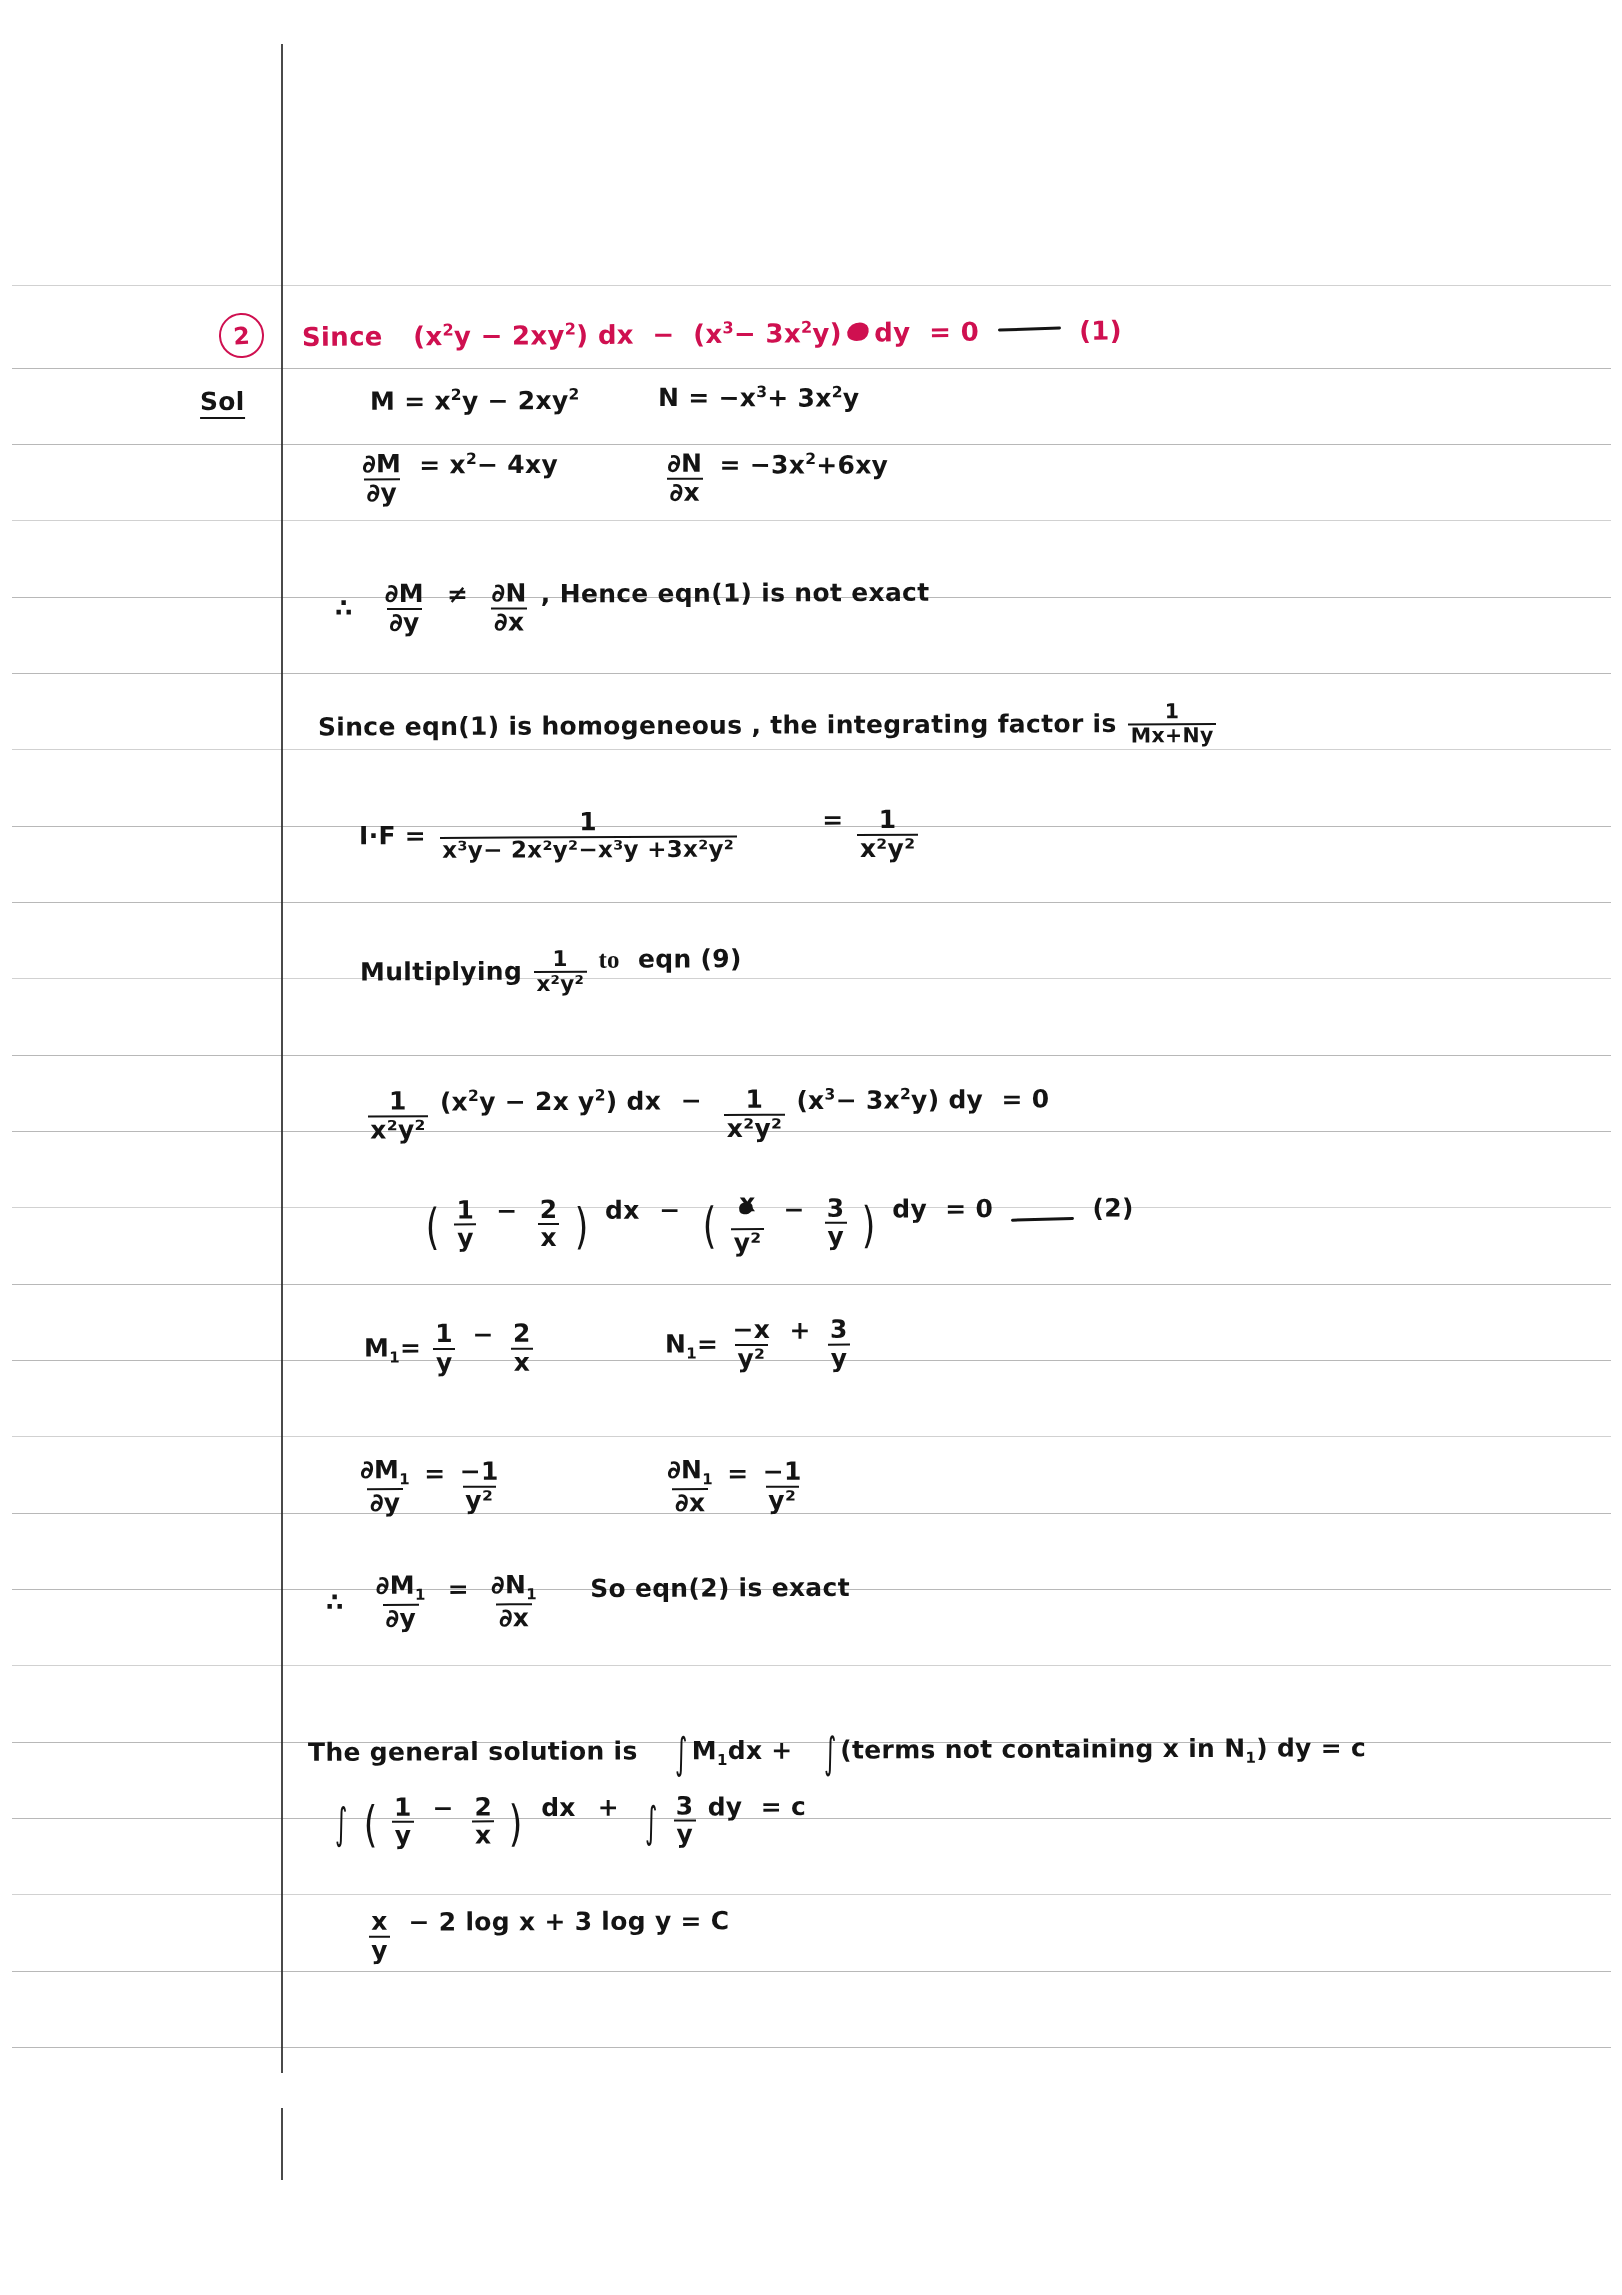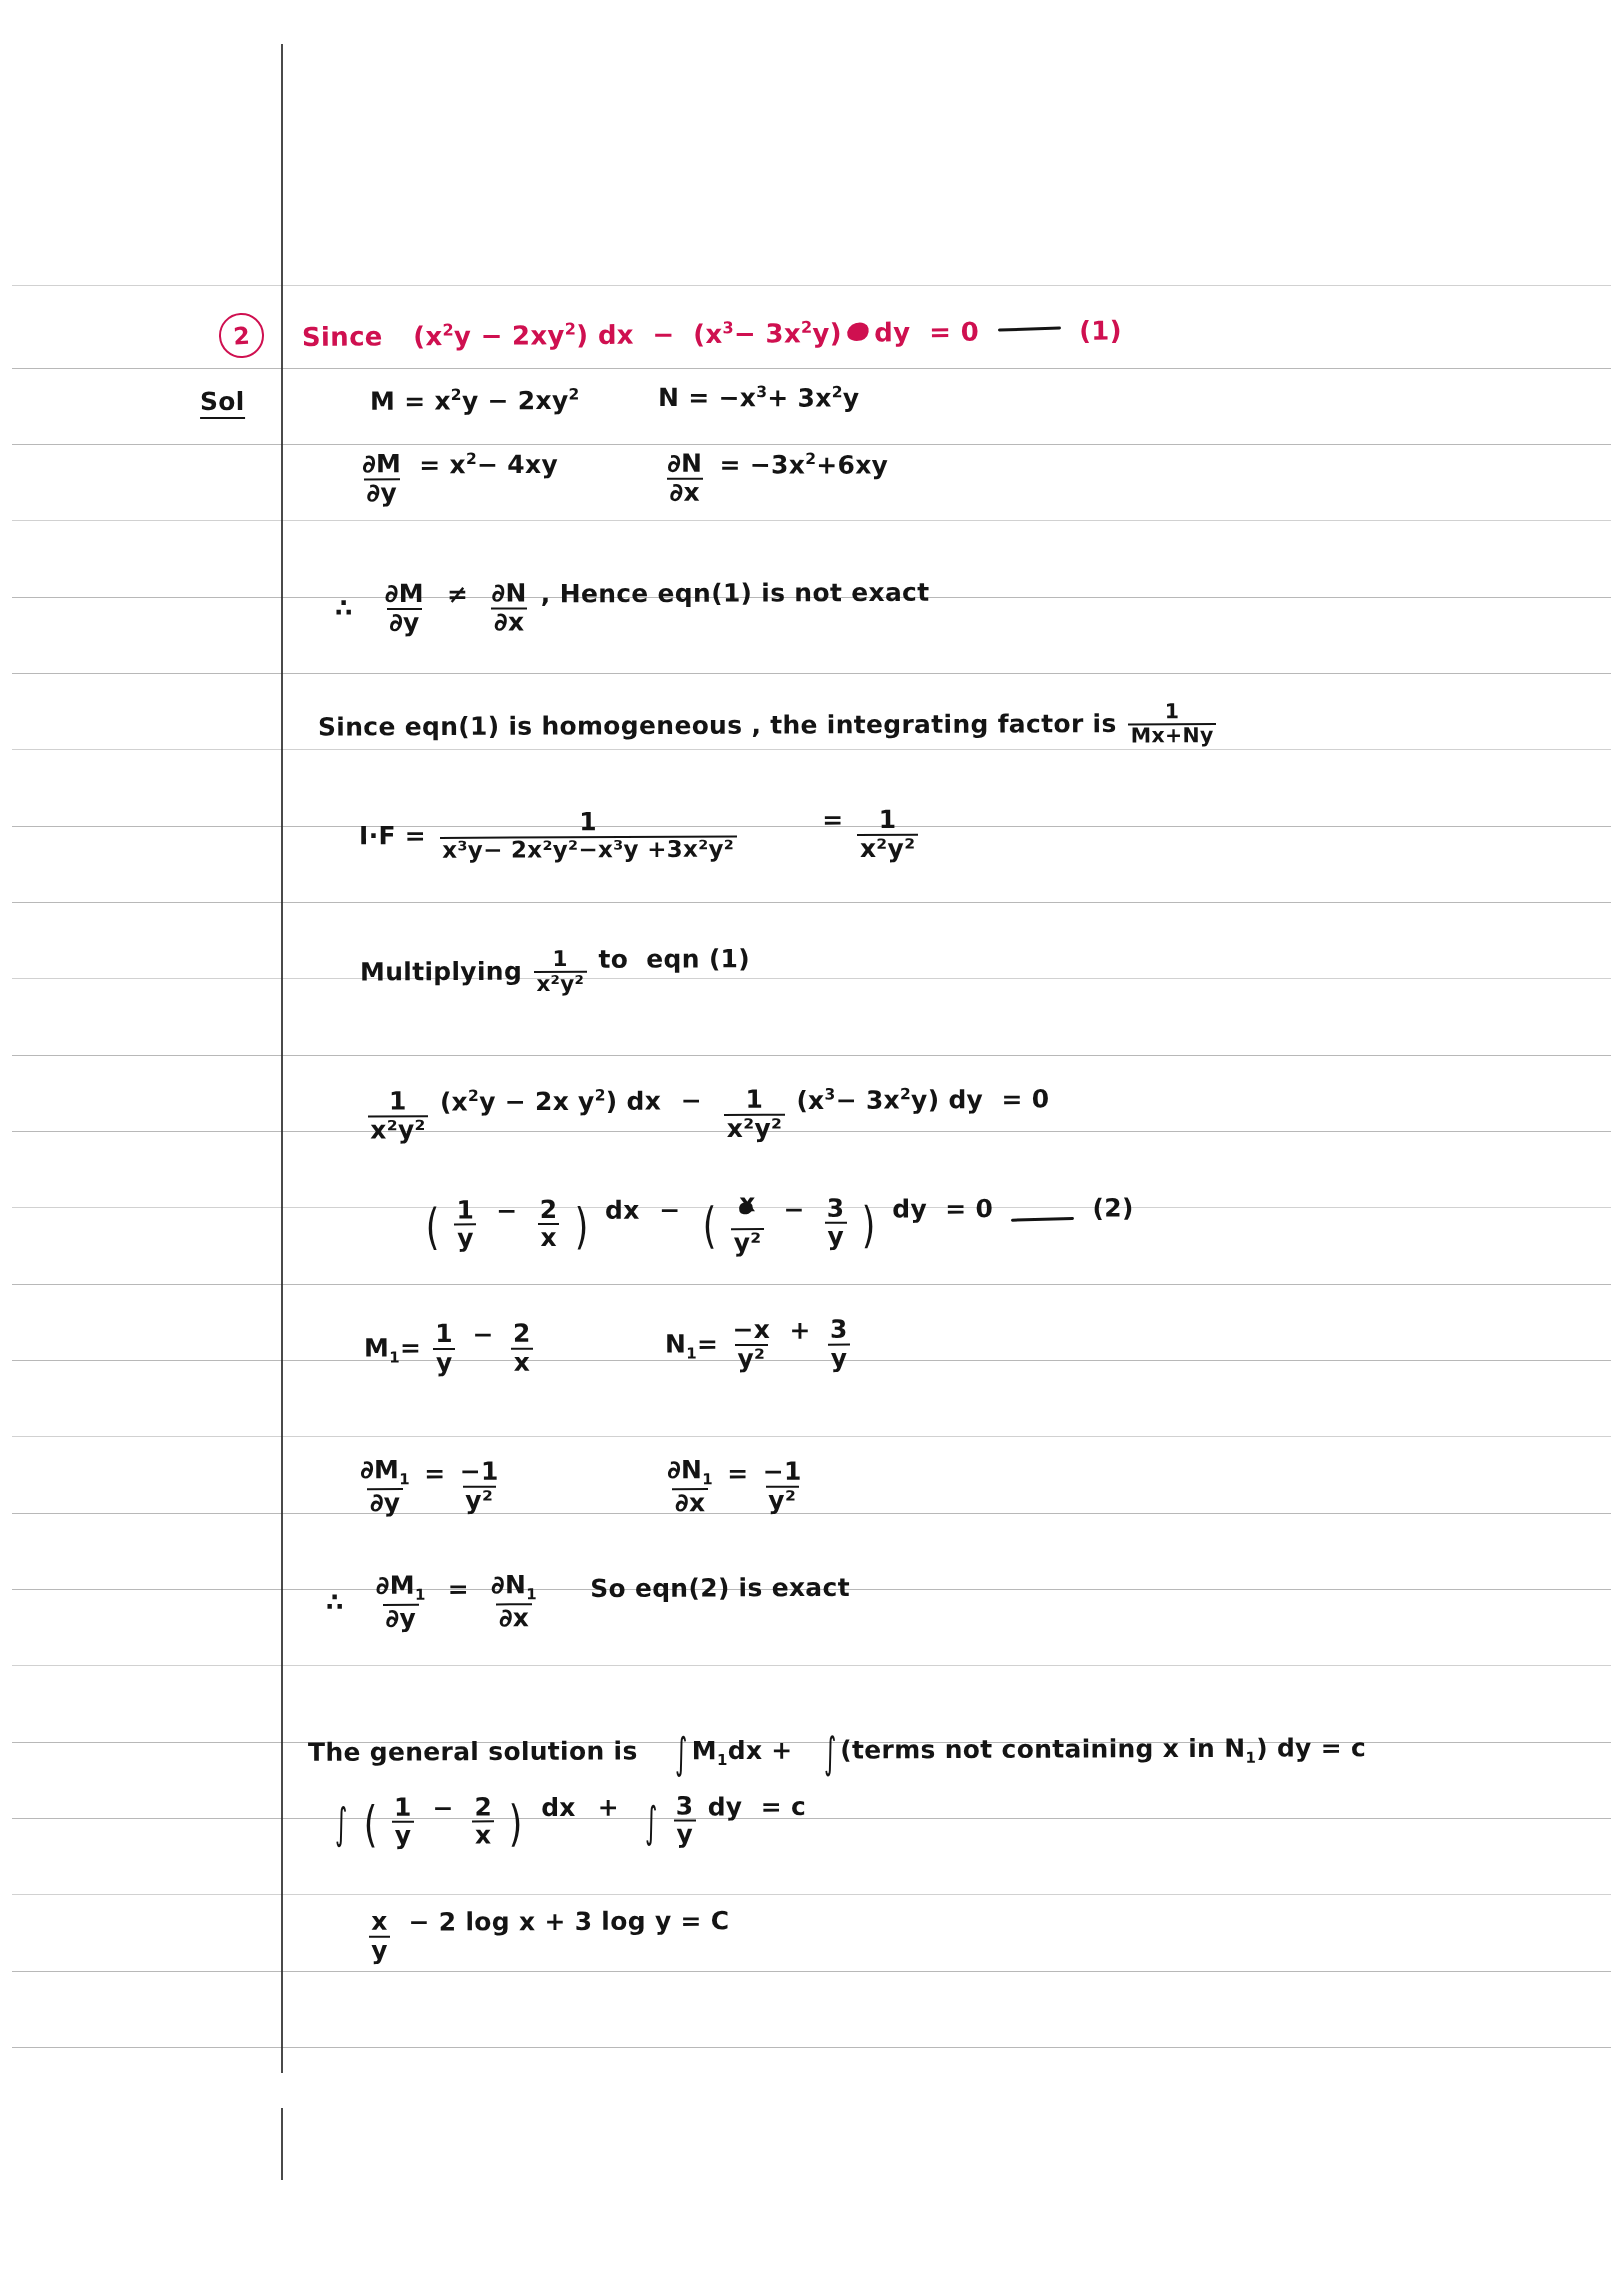--- a/index.html
+++ b/index.html
@@ -174,22 +174,22 @@
       <span class="den">x²y²</span>
     </span>
   </div>
 
   <div class="hw ink sz-body j2" style="left:360px;top:949px;">
     <span>Multiplying</span>
     <span class="frac tight" style="font-size:.86em">
       <span class="num">1</span>
       <span class="den">x²y²</span>
     </span>
-    <span style="position:relative;top:-11.8px;">to</span>
-    <span style="position:relative;top:-11.8px;display:inline-block;margin-left:9.2px;">eqn (1)</span>
+    <span style="position:relative;top:-11.8px;font-family:Liberation Serif, serif;">to</span>
+    <span style="position:relative;top:-11.8px;display:inline-block;margin-left:9.2px;">eqn (9)</span>
   </div>
 
   <div class="hw ink sz-body j2" style="left:365px;top:1088px;">
     <span class="frac tight">
         <span class="num">1</span>
         <span class="den">x²y²</span>
       </span>
     <span style="position:relative;top:-13px;display:inline-block;">(x<sup>2</sup>y − 2x y<sup>2</sup>) dx</span>
     <span style="position:relative;top:-13px;display:inline-block;margin:0 10.5px;">−</span>
     <span class="frac tight">

